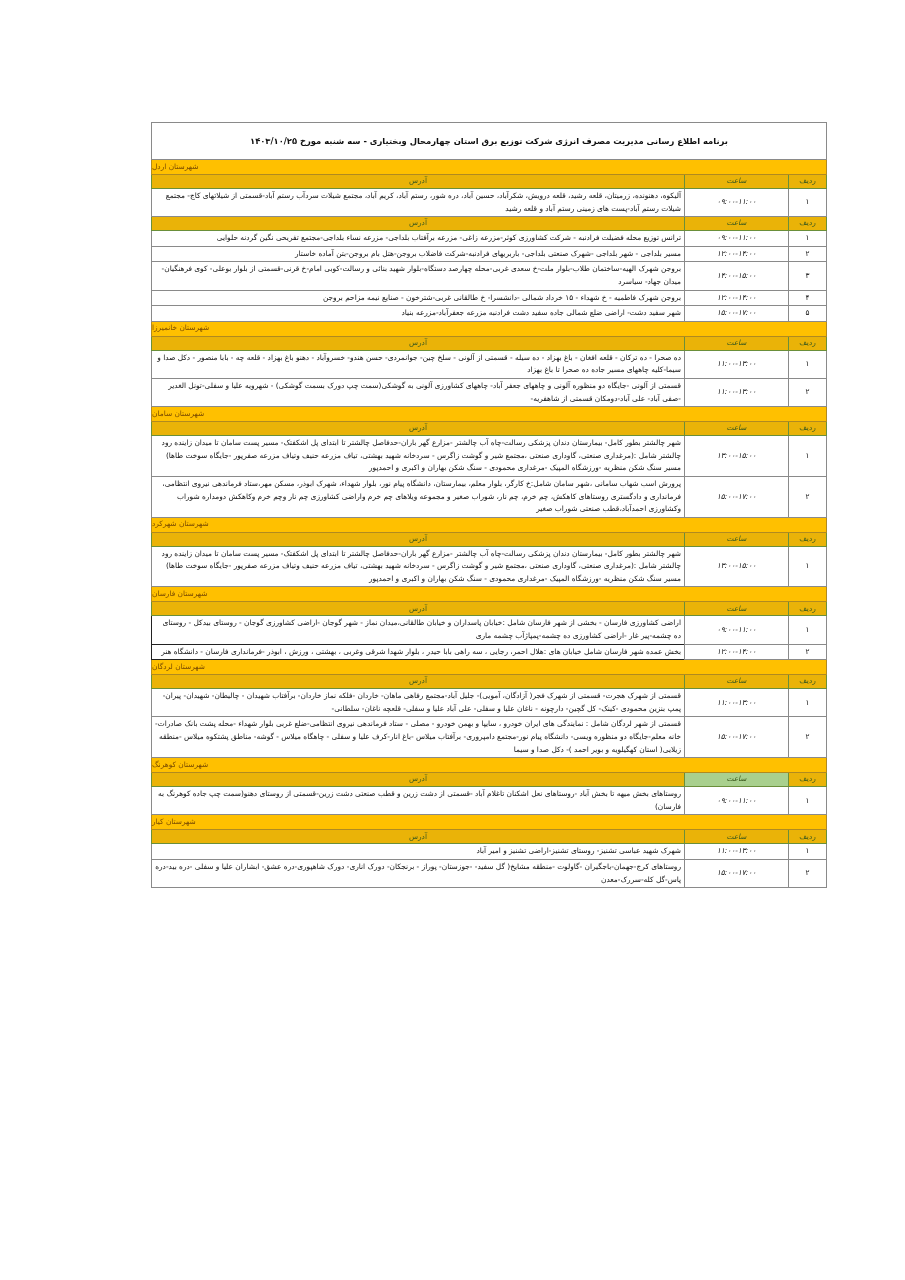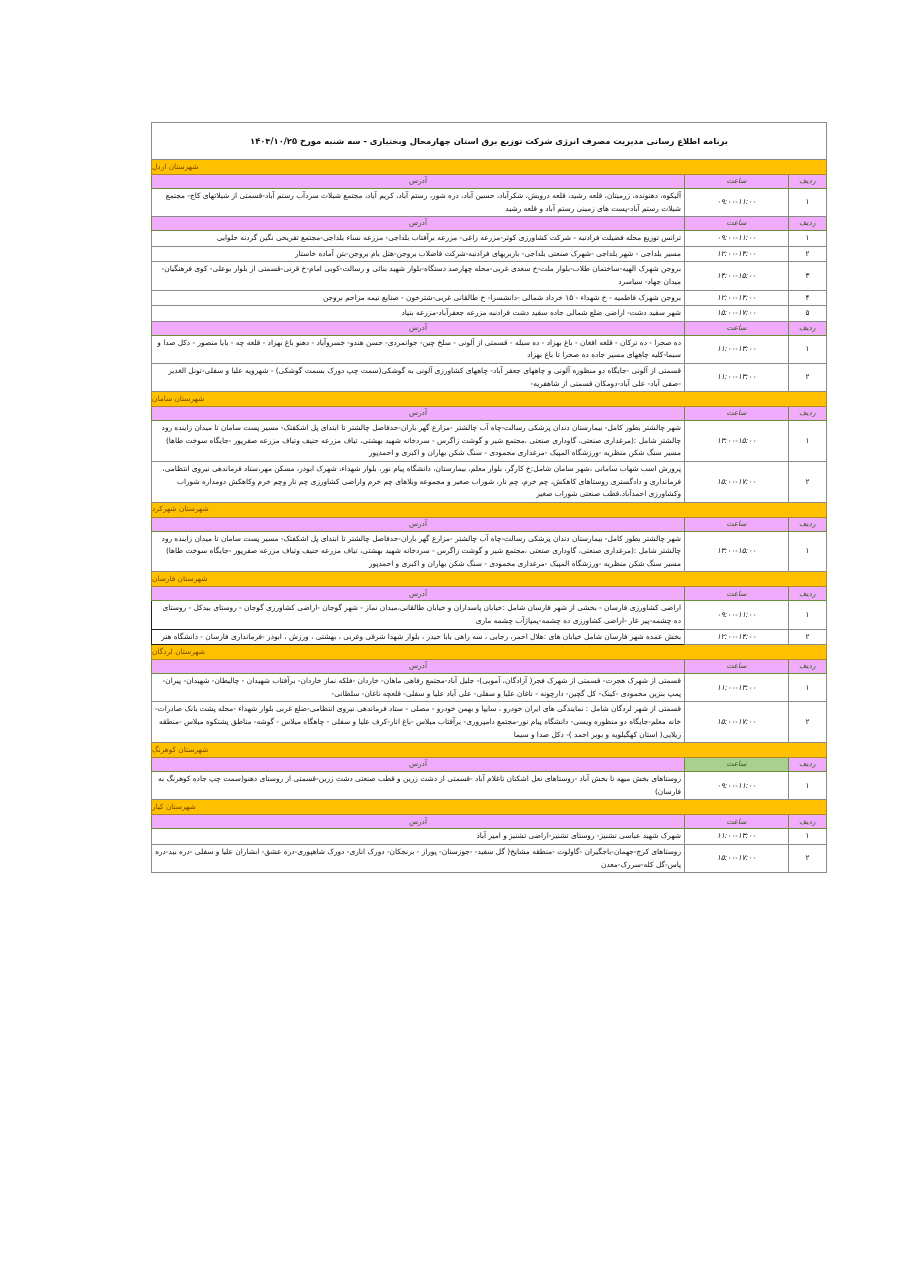--- a/index.html
+++ b/index.html
@@ -6,21 +6,21 @@
   body { width:905px; height:1280px; position:relative; overflow:hidden;
          font-family:"DejaVu Sans", sans-serif; }
   #sheet { position:absolute; left:151px; top:82px; width:676px;
            border:1px solid #8a8a8a; border-collapse:collapse; direction:rtl;margin-top:40px; }
   #sheet td { border:1px solid #8a8a8a; font-size:7.4px; line-height:12.6px;
               color:#111; padding:1px 3px; vertical-align:middle; }
   .title-cell { height:34px; text-align:center; font-size:8.4px !important;
                 font-weight:bold; background:#fff; }
   .county td { background:#ffc000; text-align:left; color:#7a4b00 !important;
                height:14px; padding:0 !important; border-color:#b08a20 !important; }
-  .head td { background:#f0abfc; text-align:center; color:#3b5a1e !important;
+  .head td { background:#eab308; text-align:center; color:#3b5a1e !important;
              height:13px; padding:0 !important; border-color:#6a8f3a !important; }
   .head.muted td.h-time { background:#a9d08e; }
   .c-radif { width:31px; text-align:center; }
   .c-time { width:97px; text-align:center; direction:ltr;font-style:italic; }
   .c-addr { text-align:right; }
   .row td { background:#fff; }
   .bold-box td.c-addr { border:1.5px solid #222 !important; }
 </style>
 </head>
 <body>
@@ -65,20 +65,23 @@
       </tr>
       <tr class="row">
         <td class="c-radif">۴</td>
         <td class="c-time">۱۲:۰۰-۱۴:۰۰</td>
         <td class="c-addr">بروجن شهرک فاطمیه - خ شهداء - ۱۵ خرداد شمالی -دانشسرا- خ طالقانی غربی-شترخون - صنایع نیمه مزاحم بروجن</td>
       </tr>
       <tr class="row">
         <td class="c-radif">۵</td>
         <td class="c-time">۱۵:۰۰-۱۷:۰۰</td>
         <td class="c-addr">شهر سفید دشت- اراضی ضلع شمالی جاده سفید دشت فرادنبه مزرعه جعفرآباد-مزرعه بنیاد</td>
+      </tr>
+      <tr class="county">
+        <td colspan="3">شهرستان خانمیرزا</td>
       </tr>
       <tr class="head">
         <td class="c-radif">ردیف</td>
         <td class="c-time h-time" style="direction:rtl">ساعت</td>
         <td class="c-addr" style="text-align:center">آدرس</td>
       </tr>
       <tr class="row">
         <td class="c-radif">۱</td>
         <td class="c-time">۱۱:۰۰-۱۳:۰۰</td>
         <td class="c-addr">ده صحرا - ده ترکان - قلعه افغان - باغ بهزاد - ده سیله - قسمتی از آلونی - سلخ چین- جوانمردی- حسن هندو- خسروآباد - دهنو باغ بهزاد - قلعه چه - بابا منصور - دکل صدا و سیما-کلیه چاههای مسیر جاده ده صحرا تا باغ بهزاد</td>

